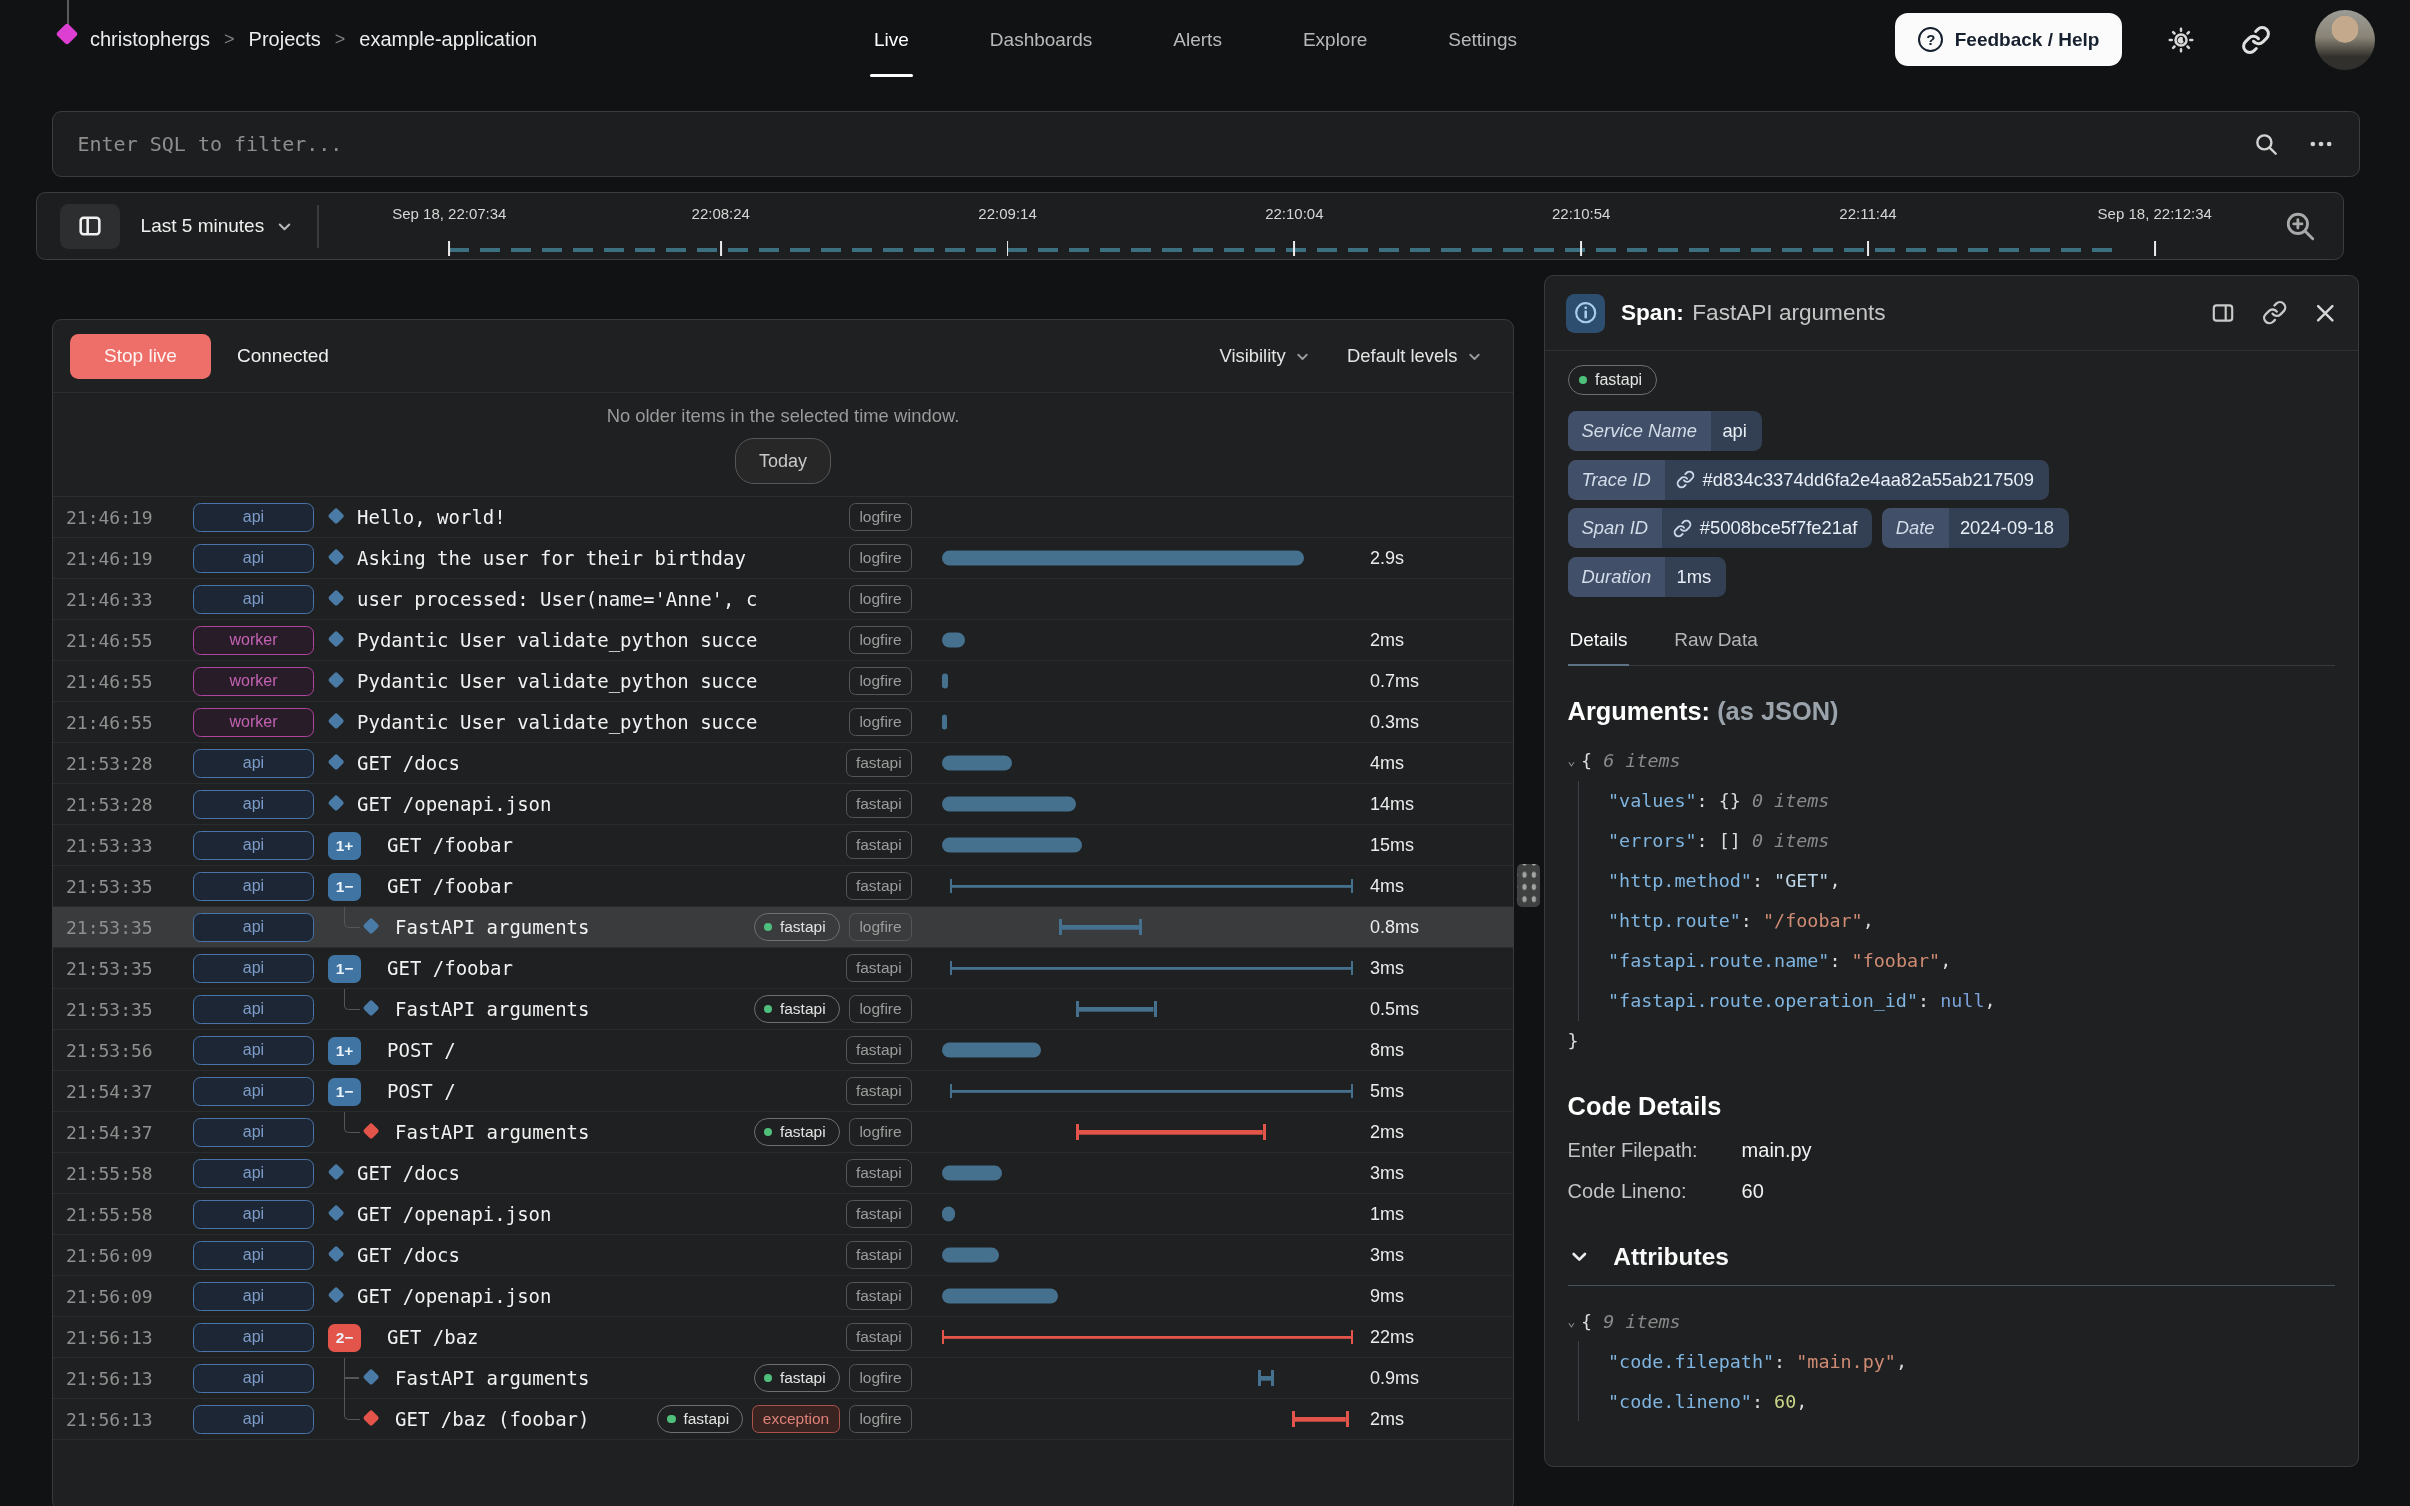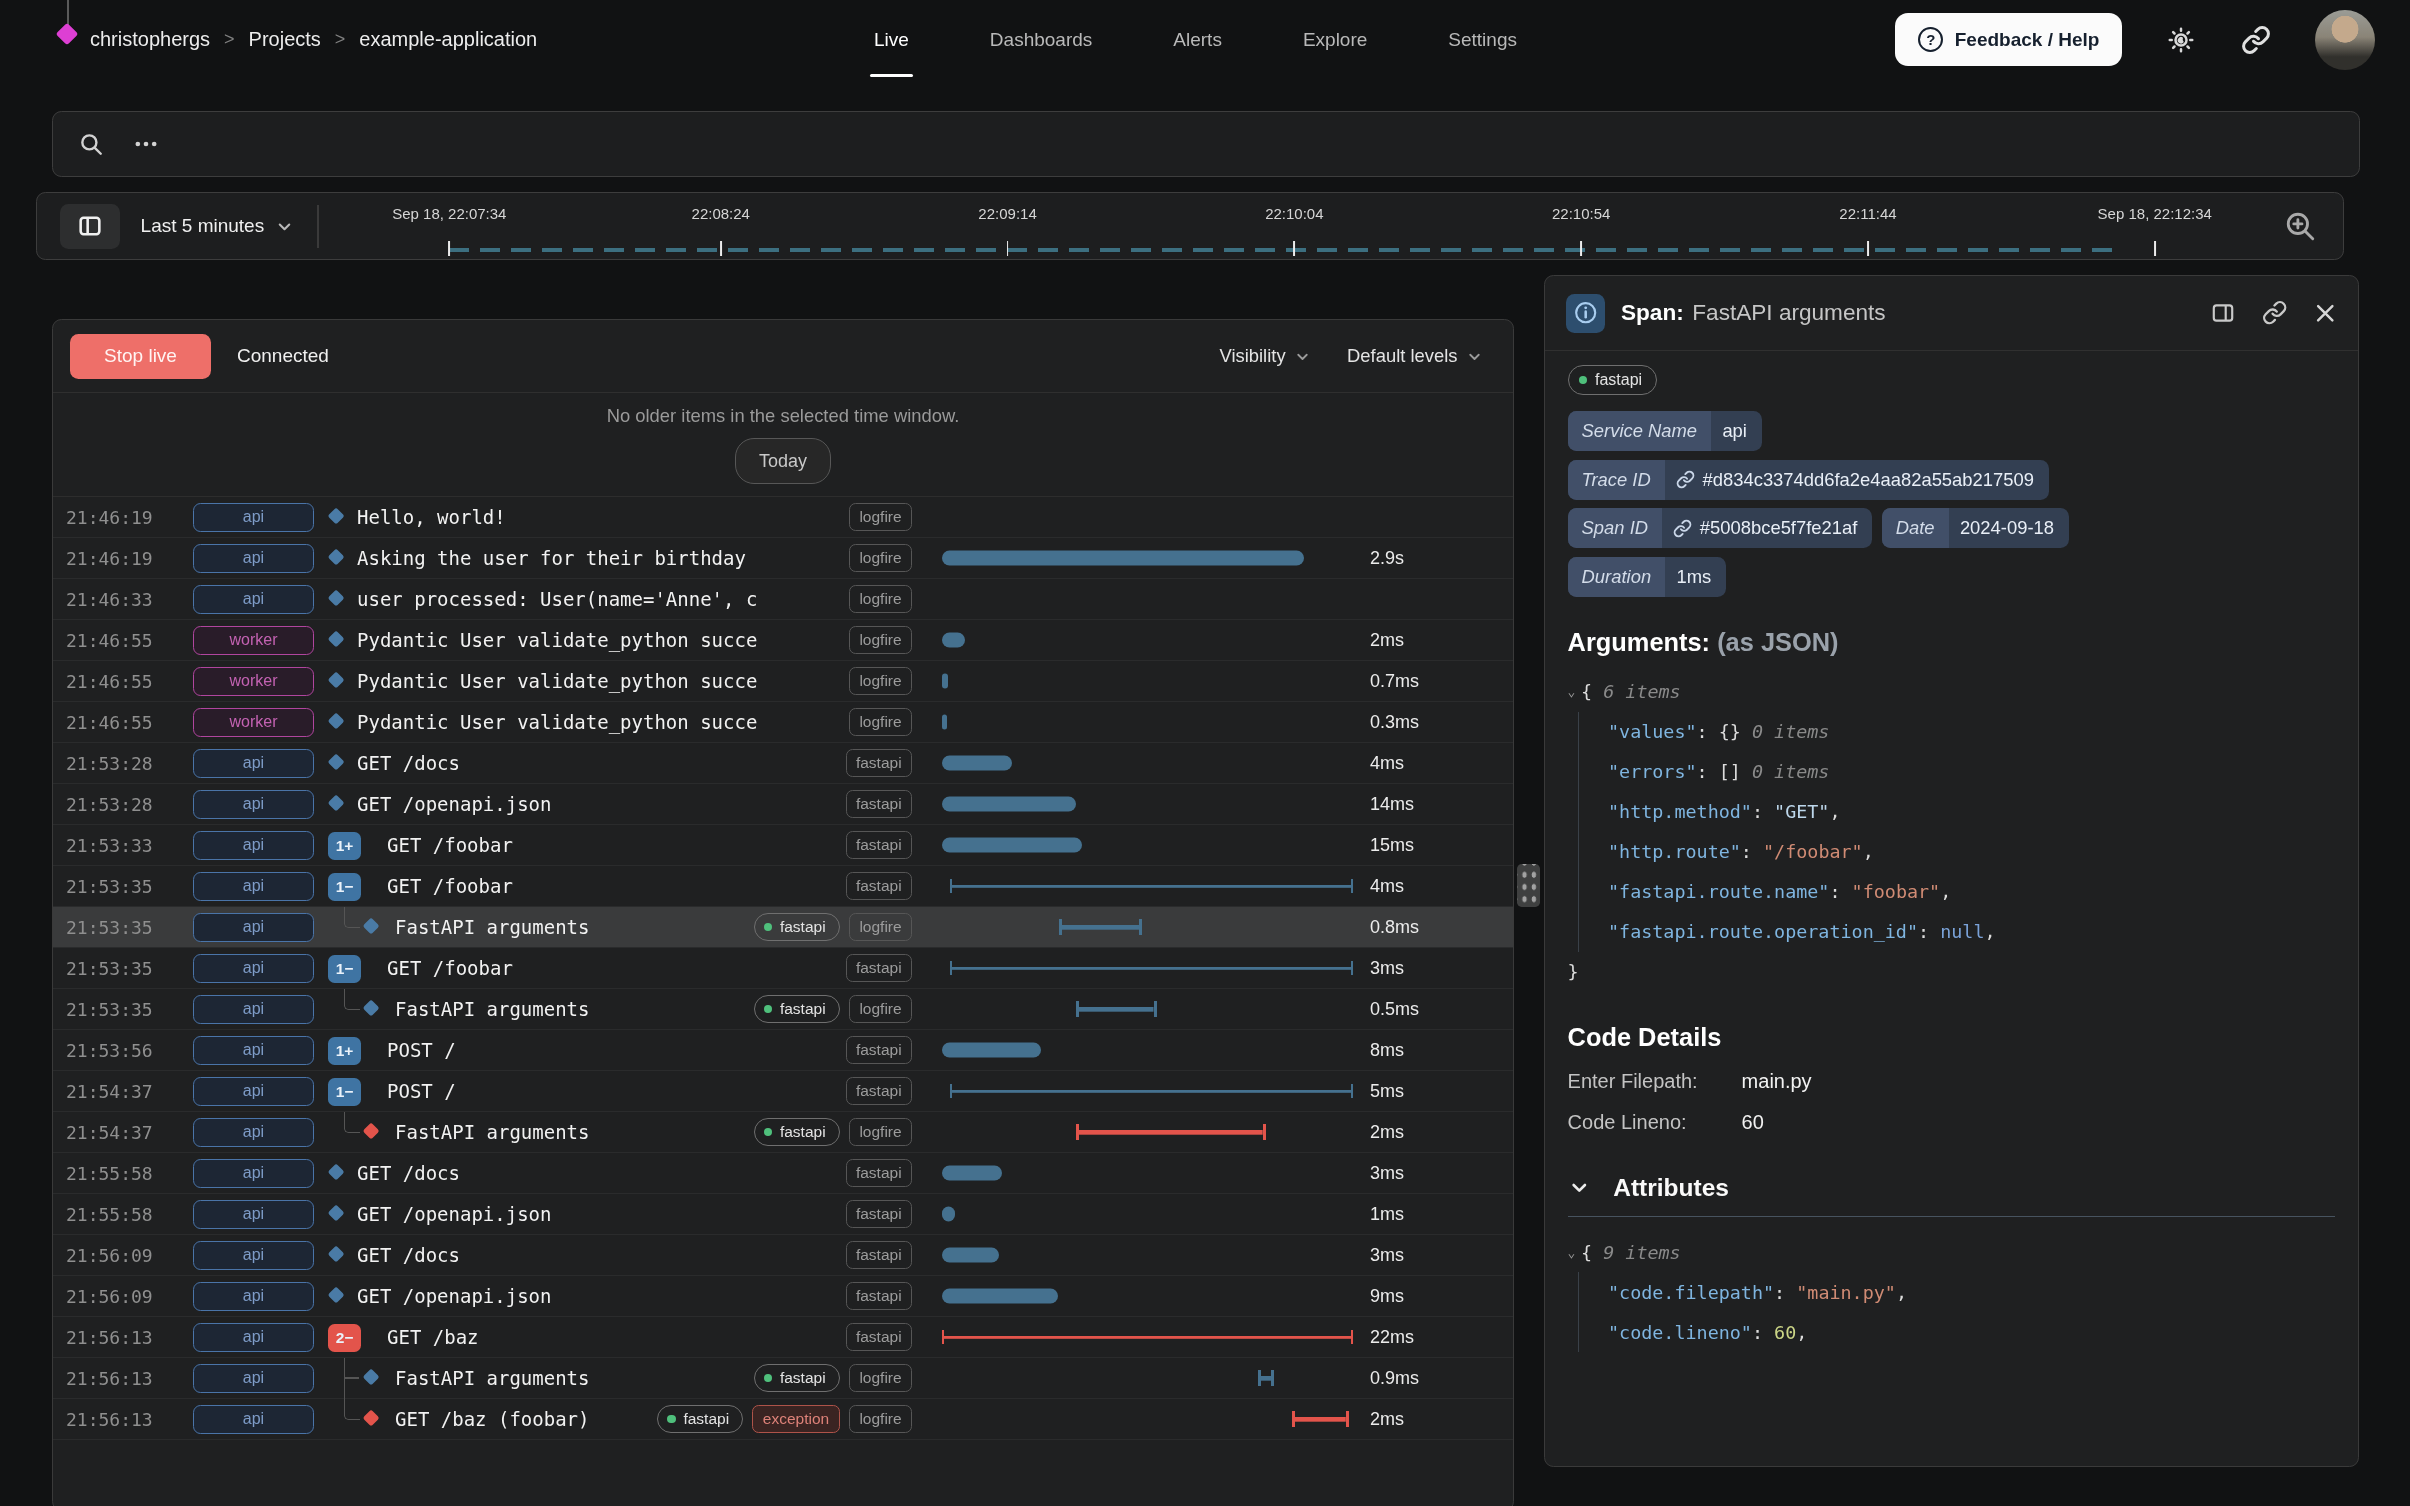--- a/index.html
+++ b/index.html
@@ -168,20 +168,21 @@
       <svg width="30" height="30" viewBox="0 0 24 24" fill="none" stroke="#e0e0e0" stroke-width="2.4" stroke-linecap="round" stroke-linejoin="round">
         <path d="M10 13a5 5 0 0 0 7.54.54l3-3a5 5 0 0 0-7.07-7.07l-1.72 1.71"></path>
         <path d="M14 11a5 5 0 0 0-7.54-.54l-3 3a5 5 0 0 0 7.07 7.07l1.71-1.71"></path>
       </svg>
     </span>
     <span class="avatar"></span>
   </div>
 </header>
 
 <div class="sqlbar">
+  <input type="text" placeholder="Enter SQL to filter..." style="">
   <div class="sql-icons">
     <span style="display:flex;cursor:pointer">
       <svg width="26" height="26" viewBox="0 0 24 24" fill="none" stroke="#d2d2d2" stroke-width="2.2" stroke-linecap="round">
         <circle cx="10.5" cy="10.5" r="6.5"></circle>
           <path d="M15.5 15.5 21 21"></path>
       </svg>
     </span>
     <span style="display:flex;cursor:pointer">
       <svg width="28" height="28" viewBox="0 0 24 24" fill="#d2d2d2">
         <circle cx="5" cy="12" r="2"></circle>
@@ -710,20 +711,24 @@
         </div>
         <div class="chip-row">
           <span class="chip">
             <i class="chip-label">Duration</i>
             <span class="chip-value">
               <span>1ms</span>
             </span>
           </span>
         </div>
       </div>
+    <div class="dp-tabs" id="dp-tabs">
+        <div class="dp-tab active">Details</div>
+        <div class="dp-tab">Raw Data</div>
+      </div>
     <h2 class="sec-h">
       <span>Arguments:</span> <span class="dim">(as JSON)</span>
     </h2>
     <div class="json" id="args-json">
         <div class="jline"><span class="jexp">⌄</span><span>{ </span><span class="jmeta">6 items</span></div>
         <div class="jline ind"><span class="jkey">"values"</span><span>: </span><span>{} </span><span class="jmeta">0 items</span></div>
         <div class="jline ind"><span class="jkey">"errors"</span><span>: </span><span>[] </span><span class="jmeta">0 items</span></div>
         <div class="jline ind"><span class="jkey">"http.method"</span><span>: </span><span class="jsb">"GET"</span><span>,</span></div>
         <div class="jline ind"><span class="jkey">"http.route"</span><span>: </span><span class="jstr">"/foobar"</span><span>,</span></div>
         <div class="jline ind"><span class="jkey">"fastapi.route.name"</span><span>: </span><span class="jstr">"foobar"</span><span>,</span></div>

